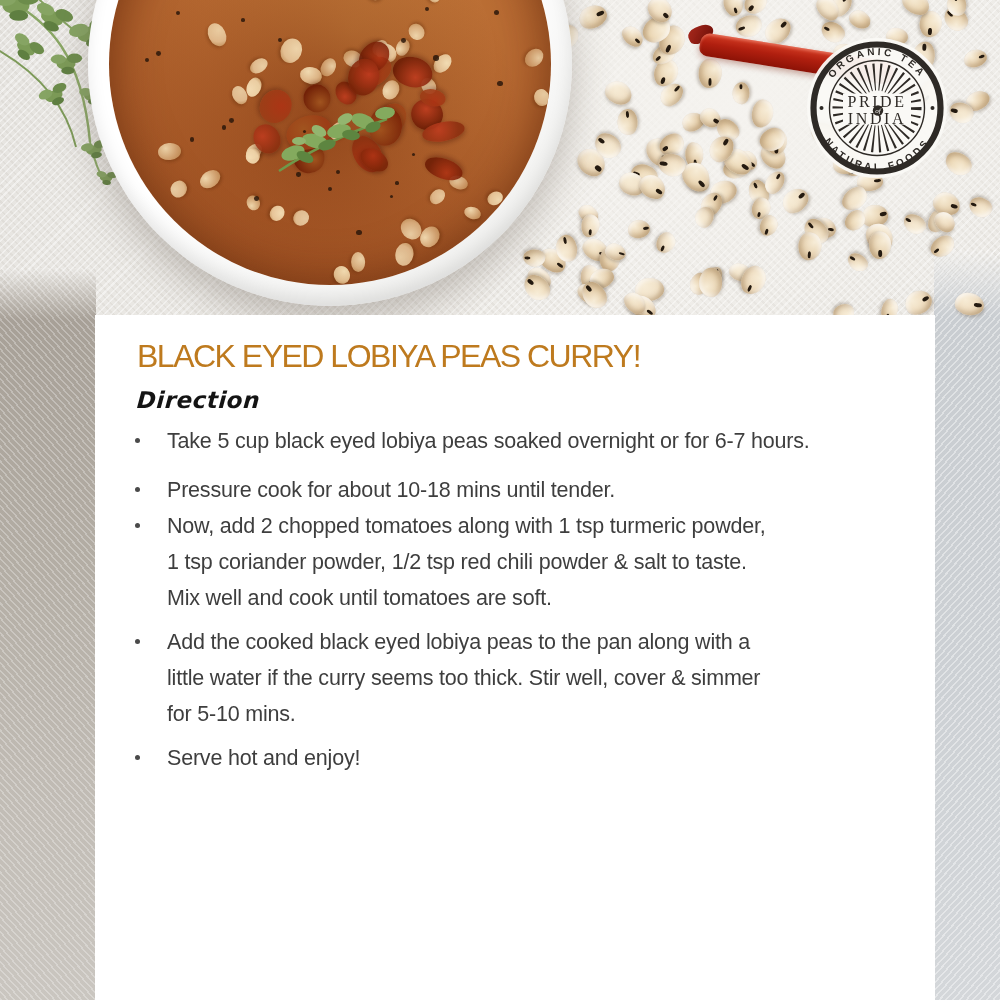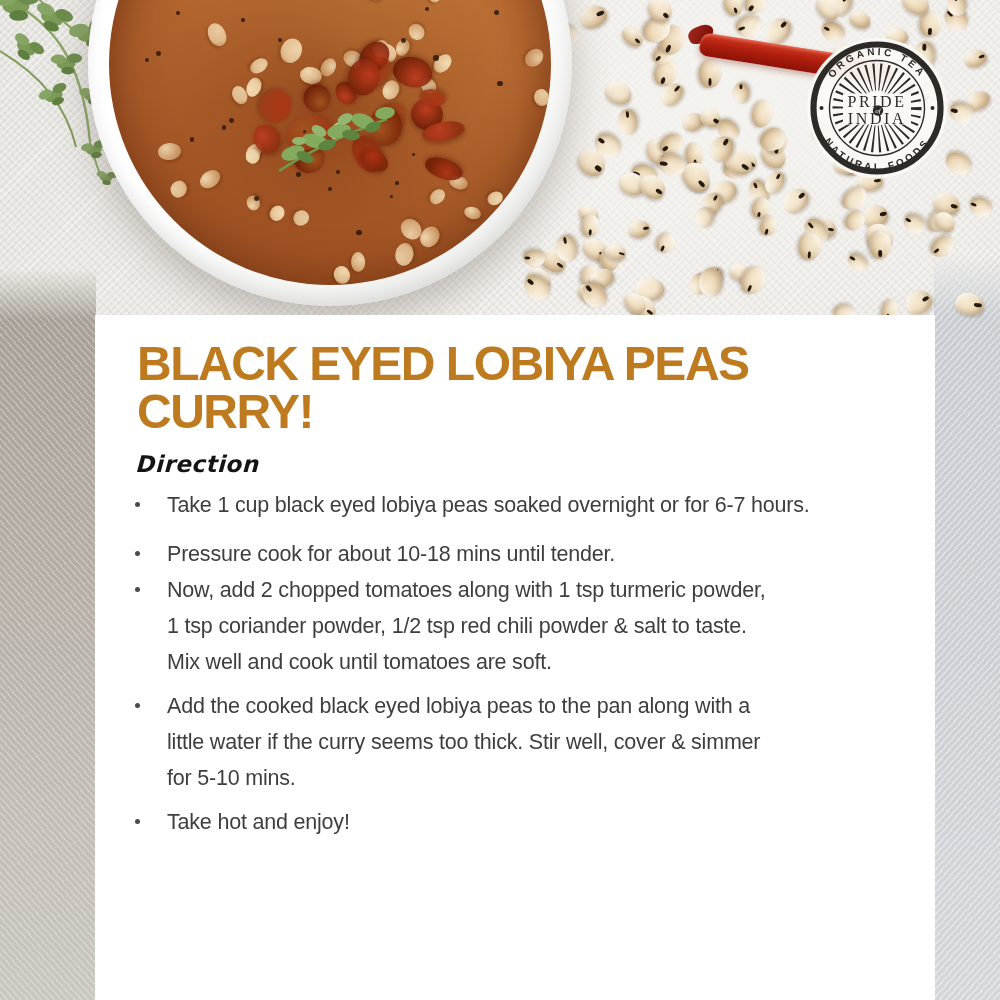--- a/index.html
+++ b/index.html
@@ -76,21 +76,21 @@
   .badge .arc{font-family:"Liberation Sans","DejaVu Sans",sans-serif;font-size:10px;font-weight:bold;letter-spacing:3.1px;fill:var(--ink);}
   .badge .brand{font-family:"Liberation Serif","DejaVu Serif",serif;font-size:16px;letter-spacing:2.6px;fill:var(--ink);text-anchor:middle;}
   .badge .of{font-family:"Liberation Serif","DejaVu Serif",serif;font-style:italic;font-size:7px;fill:#faf9f6;text-anchor:middle;}
   
   .card{
     position:absolute;left:95px;top:315px;width:840px;height:685px;z-index:10;
     background:#ffffff;box-sizing:border-box;padding:21px 24px 0 42px;
   }
   .title{
     margin:4px 0 15px 0;
-    font-size:48px;line-height:1.0;font-weight:700;letter-spacing:-1.5px;
+    font-size:32px;line-height:1.0;font-weight:400;letter-spacing:-1.5px;
     color:var(--accent);
     font-family:"Liberation Sans","DejaVu Sans",sans-serif;
   }
   .direction{
     font-family:"DejaVu Sans",sans-serif;
     font-style:italic;font-weight:700;font-size:23px;color:#141414;
     letter-spacing:.5px;margin:0 0 10px 0;transform:skewX(-4deg);transform-origin:left;
     width:max-content;
   }
   ul.steps{list-style:none;margin:10px 0 0 -14px;padding:0;}
@@ -540,37 +540,37 @@
       <text class="of" x="1" y="5">of</text>
     </svg>
   </div>
 
   <div class="card">
     <h1 class="title">BLACK EYED LOBIYA PEAS CURRY!</h1>
     <div class="direction">Direction</div>
     <ul class="steps">
       <li>
           <span class="dot"></span>
-          <span class="step-text">Take 1 cup black eyed lobiya peas soaked overnight or for 6-7 hours.</span>
+          <span class="step-text">Take 5 cup black eyed lobiya peas soaked overnight or for 6-7 hours.</span>
         </li>
       <li>
           <span class="dot"></span>
           <span class="step-text">Pressure cook for about 10-18 mins until tender.</span>
         </li>
       <li>
           <span class="dot"></span>
           <span class="step-text">Now, add 2 chopped tomatoes along with 1 tsp turmeric powder,
 1 tsp coriander powder, 1/2 tsp red chili powder &amp; salt to taste.
 Mix well and cook until tomatoes are soft.</span>
         </li>
       <li>
           <span class="dot"></span>
           <span class="step-text">Add the cooked black eyed lobiya peas to the pan along with a
 little water if the curry seems too thick. Stir well, cover &amp; simmer
 for 5-10 mins.</span>
         </li>
       <li>
           <span class="dot"></span>
-          <span class="step-text">Take hot and enjoy!</span>
+          <span class="step-text">Serve hot and enjoy!</span>
         </li>
     </ul>
   </div>
 </div>
 
 </body></html>

